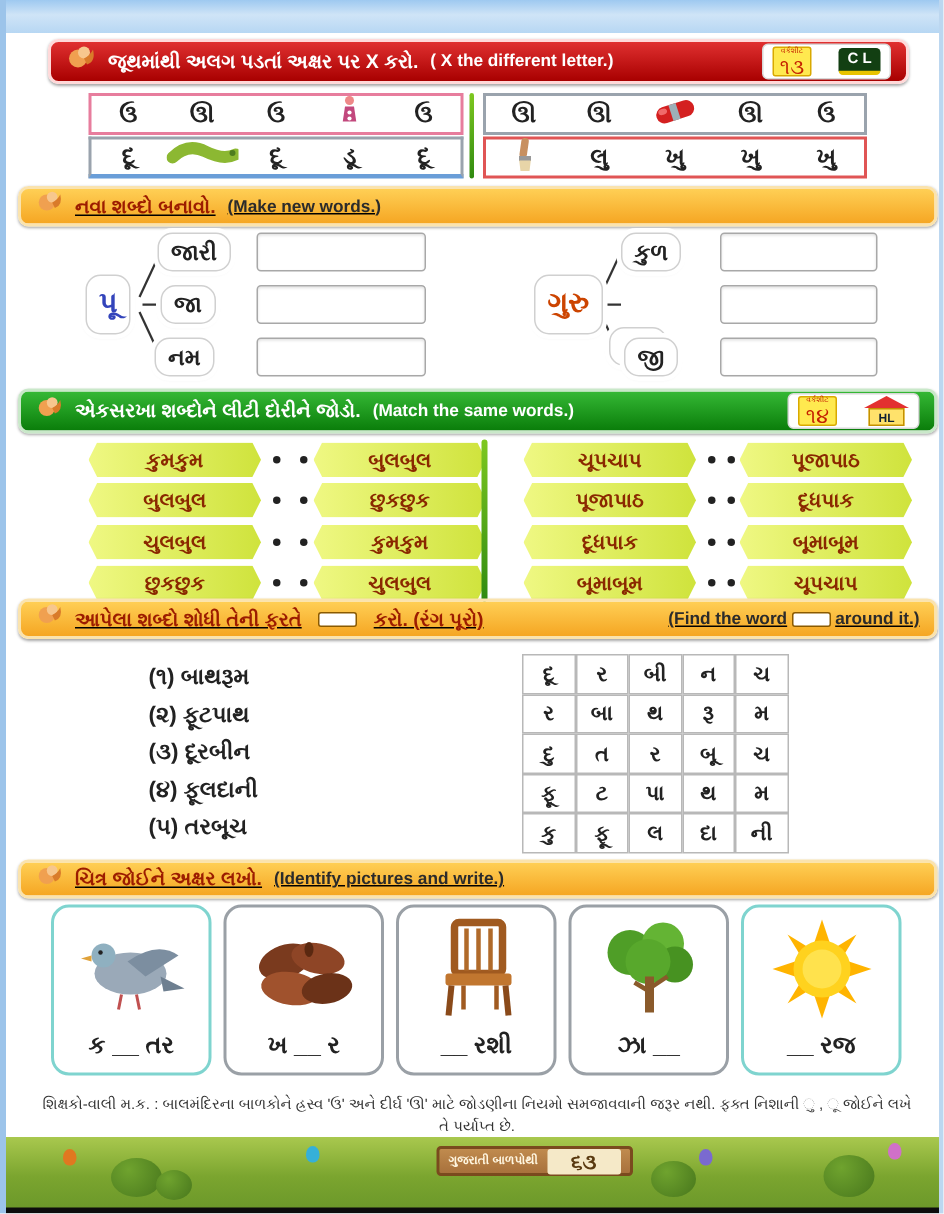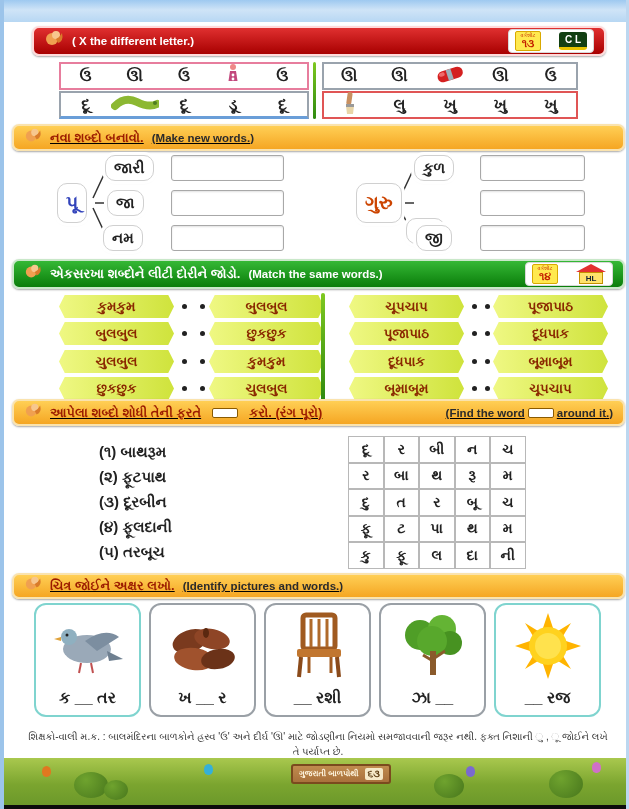--- a/index.html
+++ b/index.html
@@ -20,21 +20,21 @@
   .banner-amber .en-title{color:#2b2b2b;}
   .banner-green .gu-title,.banner-green .en-title{color:#ffffff;}
   .en-title{font-size:11.5px;font-weight:bold;}
   .boxglyph{display:inline-block;width:26px;height:10px;background:#fff;border:1px solid #8a5a00;
         border-radius:2px;vertical-align:middle;margin:0 3px;}
   .holder{margin-left:auto;display:flex;align-items:center;gap:18px;background:#ffffff;
         border:1px solid #d8d8d8;border-radius:4px;padding:2px 6px;height:24px;}
   .wbadge{width:26px;height:20px;background:#ffe94f;border:1px solid #d9a900;border-radius:2px;
         display:flex;flex-direction:column;align-items:center;justify-content:center;line-height:1;}
   .wbadge .lbl{font-size:5px;color:#c42000;}
-  .wbadge .num{font-size:11px;font-weight:bold;color:#c42000;}
+  .wbadge .num{font-size:14px;font-weight:normal;color:#c42000;}
   .cl-logo{width:28px;height:18px;background:#123f12;border-radius:3px;color:#fff;
         font-size:10px;font-weight:bold;display:flex;align-items:center;justify-content:center;
         border-bottom:3px solid #e8c400;}
   .hl-logo{width:30px;height:20px;position:relative;display:flex;align-items:flex-end;justify-content:center;text-align:center;}
   .hl-roof{position:absolute;top:0;left:0;width:0;height:0;border-left:15px solid transparent;
         border-right:15px solid transparent;border-bottom:8px solid #e33030;}
   .hl-body{width:24px;height:12px;background:#ffe26b;border:1px solid #c49000;
         font-size:8px;font-weight:bold;color:#123;display:flex;align-items:center;justify-content:center;}
   
   .lrow{position:absolute;display:flex;align-items:center;background:#fff;}
@@ -74,38 +74,39 @@
   .card .clabel{font-size:16px;font-weight:bold;color:#222;}
   
   .note{position:absolute;font-size:10px;color:#333;text-align:center;line-height:1.45;}
   .landscape{position:absolute;left:0;width:100%;height:48px;
         background:linear-gradient(#a9c84e,#7ba52f 55%,#6b982a);overflow:hidden;}
   .blob{position:absolute;background:radial-gradient(circle at 35% 30%,#6fa32e,#47761c);border-radius:50%;}
   .critter{position:absolute;width:9px;height:11px;border-radius:50% 50% 45% 45%;}
   .sign{position:absolute;display:flex;align-items:center;gap:6px;background:linear-gradient(#c08b4e,#a8713c);
         border:2px solid #7a4a1e;border-radius:3px;padding:1px 6px;height:20px;}
   .sign .stext{font-size:8px;font-weight:bold;color:#fff6e0;white-space:nowrap;}
-  .sign .snum{background:#f5e9c8;color:#5a3a10;font-size:10px;font-weight:bold;border-radius:2px;padding:0 3px;}
+  .sign .snum{background:#f5e9c8;color:#5a3a10;font-size:14px;font-weight:bold;border-radius:2px;padding:0 16px;}
   .blackbar{position:absolute;left:0;bottom:0;width:100%;height:4px;background:#0c0c0c;}
   .mascot{flex:0 0 auto;}
 </style>
 </head>
 <body>
 
 <div id="page">
   <div class="topstrip"></div>
 
   <div class="banner banner-red" style="left:28px;top:26px;width:574px;height:30px;">
     <span class="mascot">
       <svg width="20" height="20" viewBox="0 0 20 20">
           <circle cx="8" cy="10" r="6" fill="#f0a050"></circle>
           <circle cx="12" cy="6" r="4" fill="#f7c78e"></circle>
           <path d="M14 14 q6 -2 4 -10 q-2 4 -6 6 z" fill="#d97b2a"></path>
         </svg>
     </span>
+    <span class="gu-title">જૂથમાંથી અલગ પડતાં અક્ષર પર X કરો.</span>
     <span class="en-title">( X  the different letter.)</span>
     <span class="holder">
       <span class="wbadge">
         <span class="lbl">વર્કશીટ</span>
         <span class="num">૧૩</span>
       </span>
       <span class="cl-logo">C L</span>
     </span>
   </div>
 
@@ -324,21 +325,21 @@
 
   <div class="banner banner-amber" style="left:8px;top:573px;width:613px;height:26px;">
     <span class="mascot">
       <svg width="18" height="18" viewBox="0 0 20 20">
           <circle cx="8" cy="10" r="6" fill="#f0a050"></circle>
           <circle cx="12" cy="6" r="4" fill="#f7c78e"></circle>
           <path d="M14 14 q6 -2 4 -10 q-2 4 -6 6 z" fill="#d97b2a"></path>
         </svg>
     </span>
     <span class="gu-title">ચિત્ર જોઈને અક્ષર લખો.</span>
-    <span class="en-title">(Identify pictures and words.)</span>
+    <span class="en-title">(Identify pictures and write.)</span>
   </div>
 
   <div class="cards" style="left:30px;top:603px;">
     <div class="card">
       <span>
         <svg width="86" height="70" viewBox="0 0 86 70">
           <ellipse cx="42" cy="38" rx="24" ry="14" fill="#9aa9b8"></ellipse>
           <path d="M40 30 q20 -14 34 -4 l-22 14 z" fill="#7c8ea0"></path>
           <circle cx="24" cy="26" r="8" fill="#8fb0c0"></circle>
           <path d="M16 26 l-7 2 7 2 z" fill="#e0a23a"></path>

